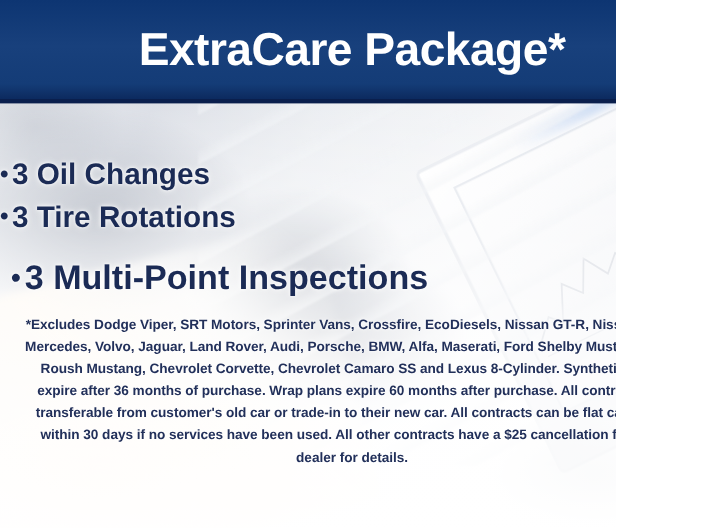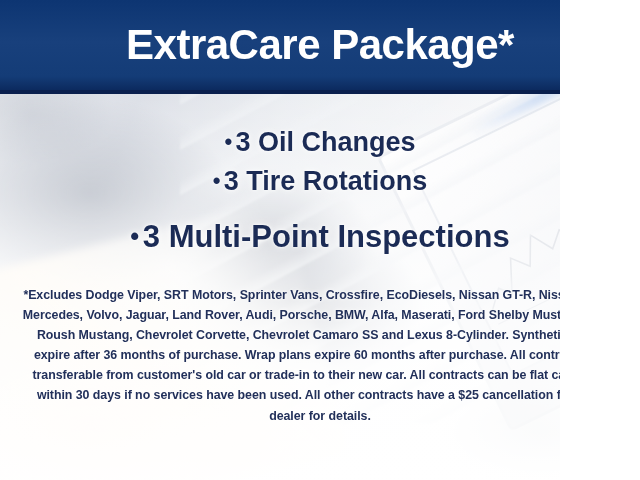--- a/index.html
+++ b/index.html
@@ -172,36 +172,35 @@
     left: 0;
     top: 93px;
     width: 640px;
     height: 387px;
     z-index: 20;
   }
 
   .benefits {
     position: absolute;
     left: 0;
-    top: 36px;
-    width: 640px;
-    text-align: center;
+    top: 52px;
+    width: 640px;
     color: #17264f;
   }
   .benefit-line {
     display: block;
     font-weight: bold;
     line-height: 1.0;
     white-space: nowrap;
     color: #1b2b55;
     text-shadow: 0 0 3px rgba(255,255,255,0.95), 0 0 7px rgba(255,255,255,0.8);
   }
   .benefit-1 { font-size: 27px; margin-bottom: 12px; }
   .benefit-2 { font-size: 27px; margin-bottom: 26px; }
-  .benefit-3 { font-size: 31px; }
+  .benefit-3 { font-size: 31px; padding-left: 10px; }
   .benefit-line .bullet {
     font-size: 0.82em;
     position: relative;
     top: -0.07em;
     margin-right: 0.14em;
   }
 
   .disclaimer {
     position: absolute;
     left: 20px;

